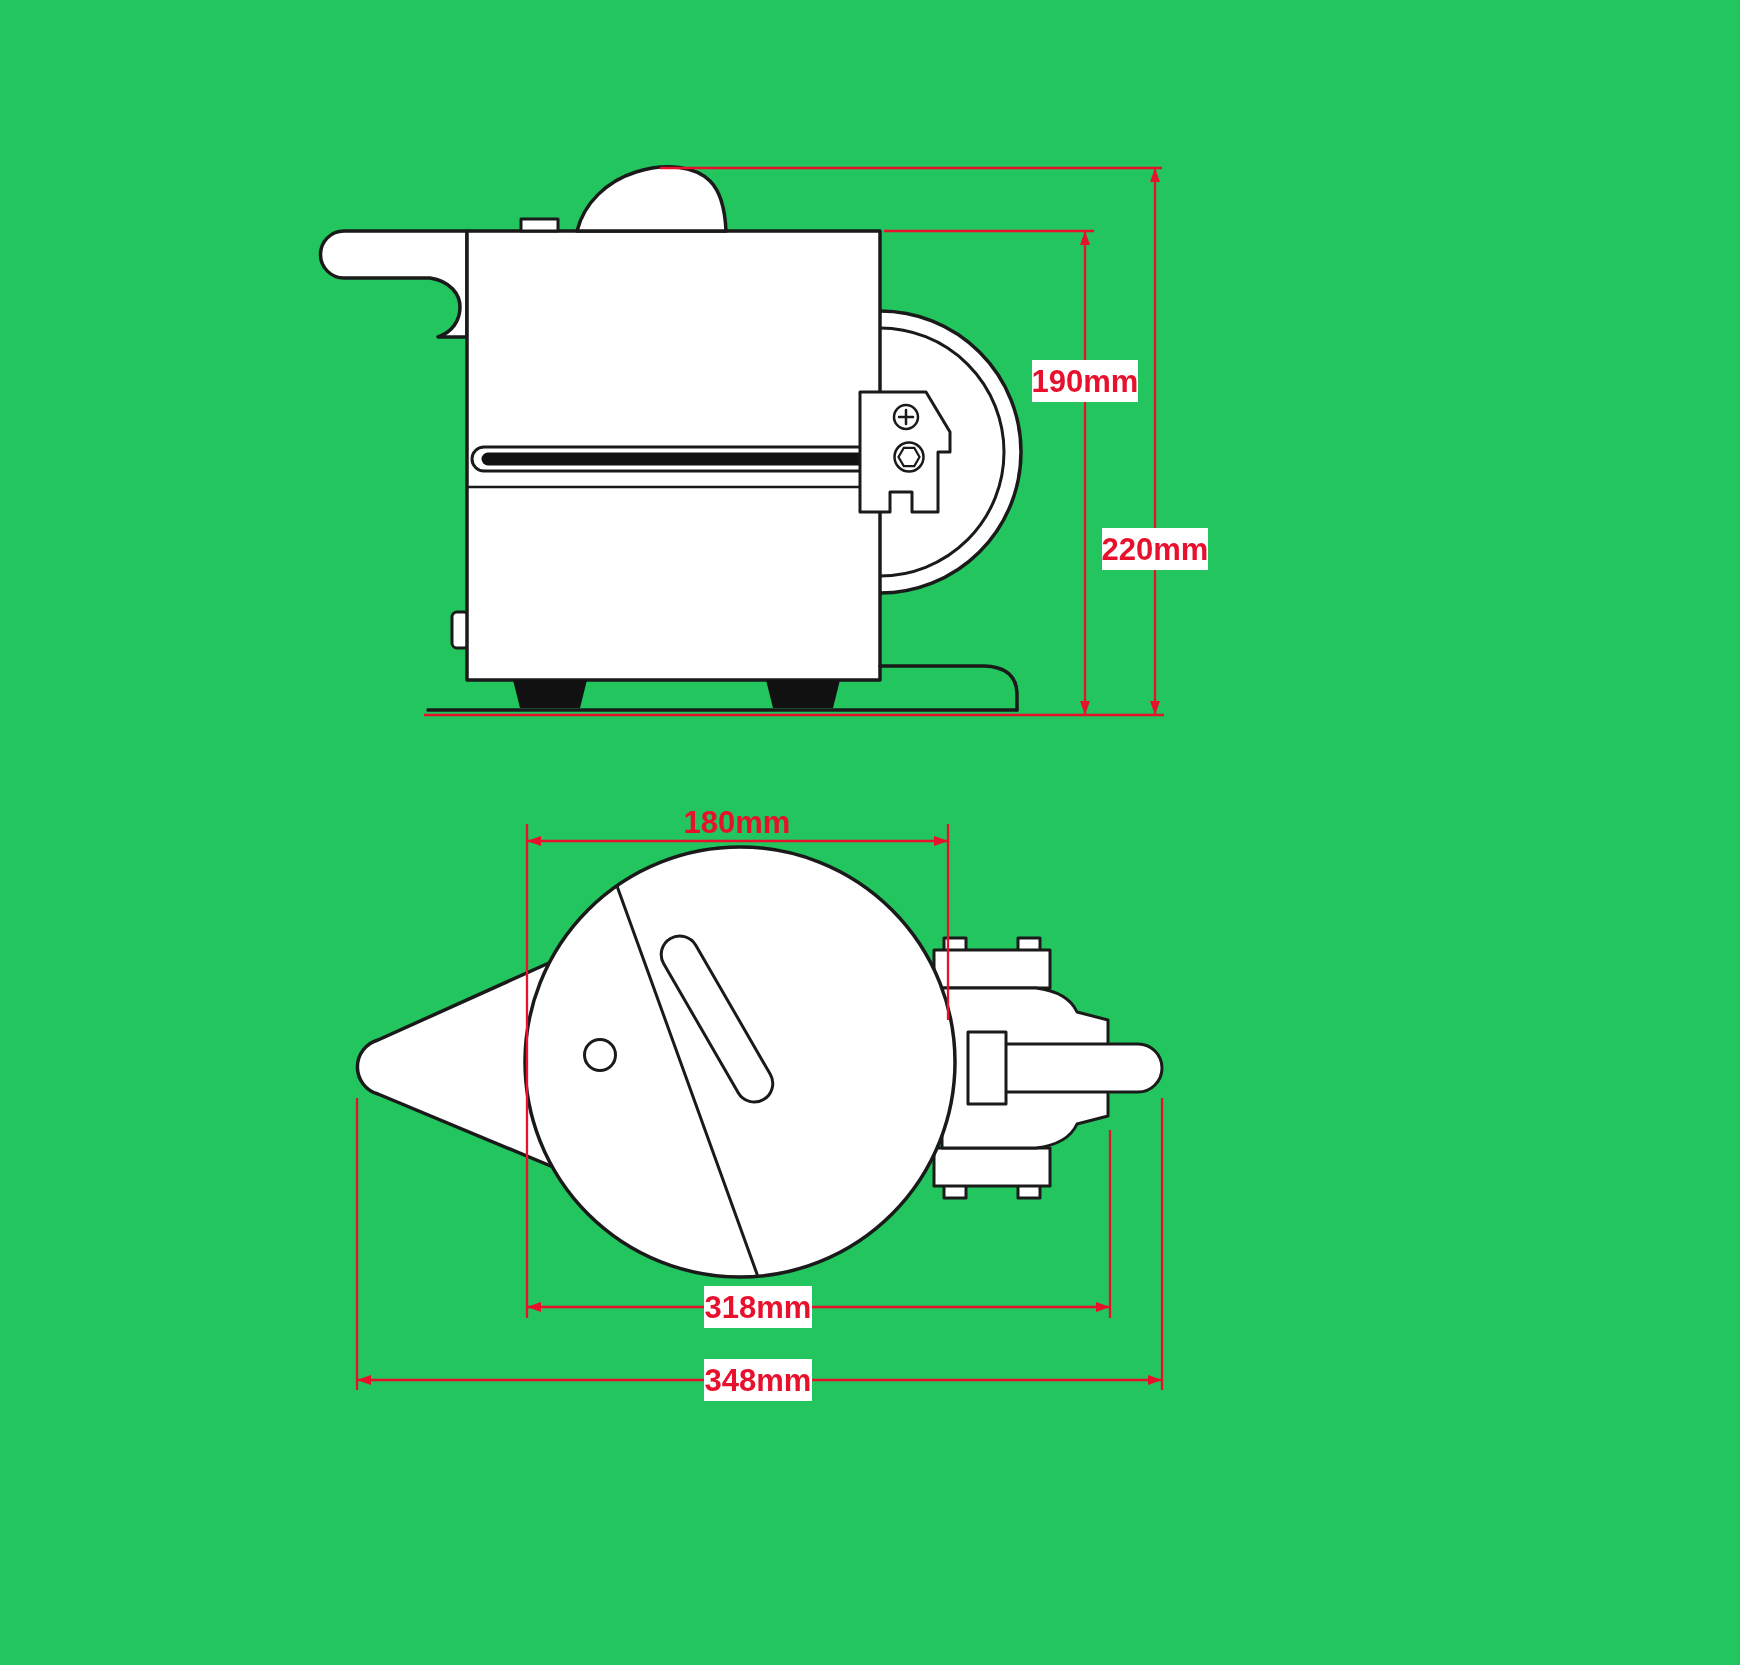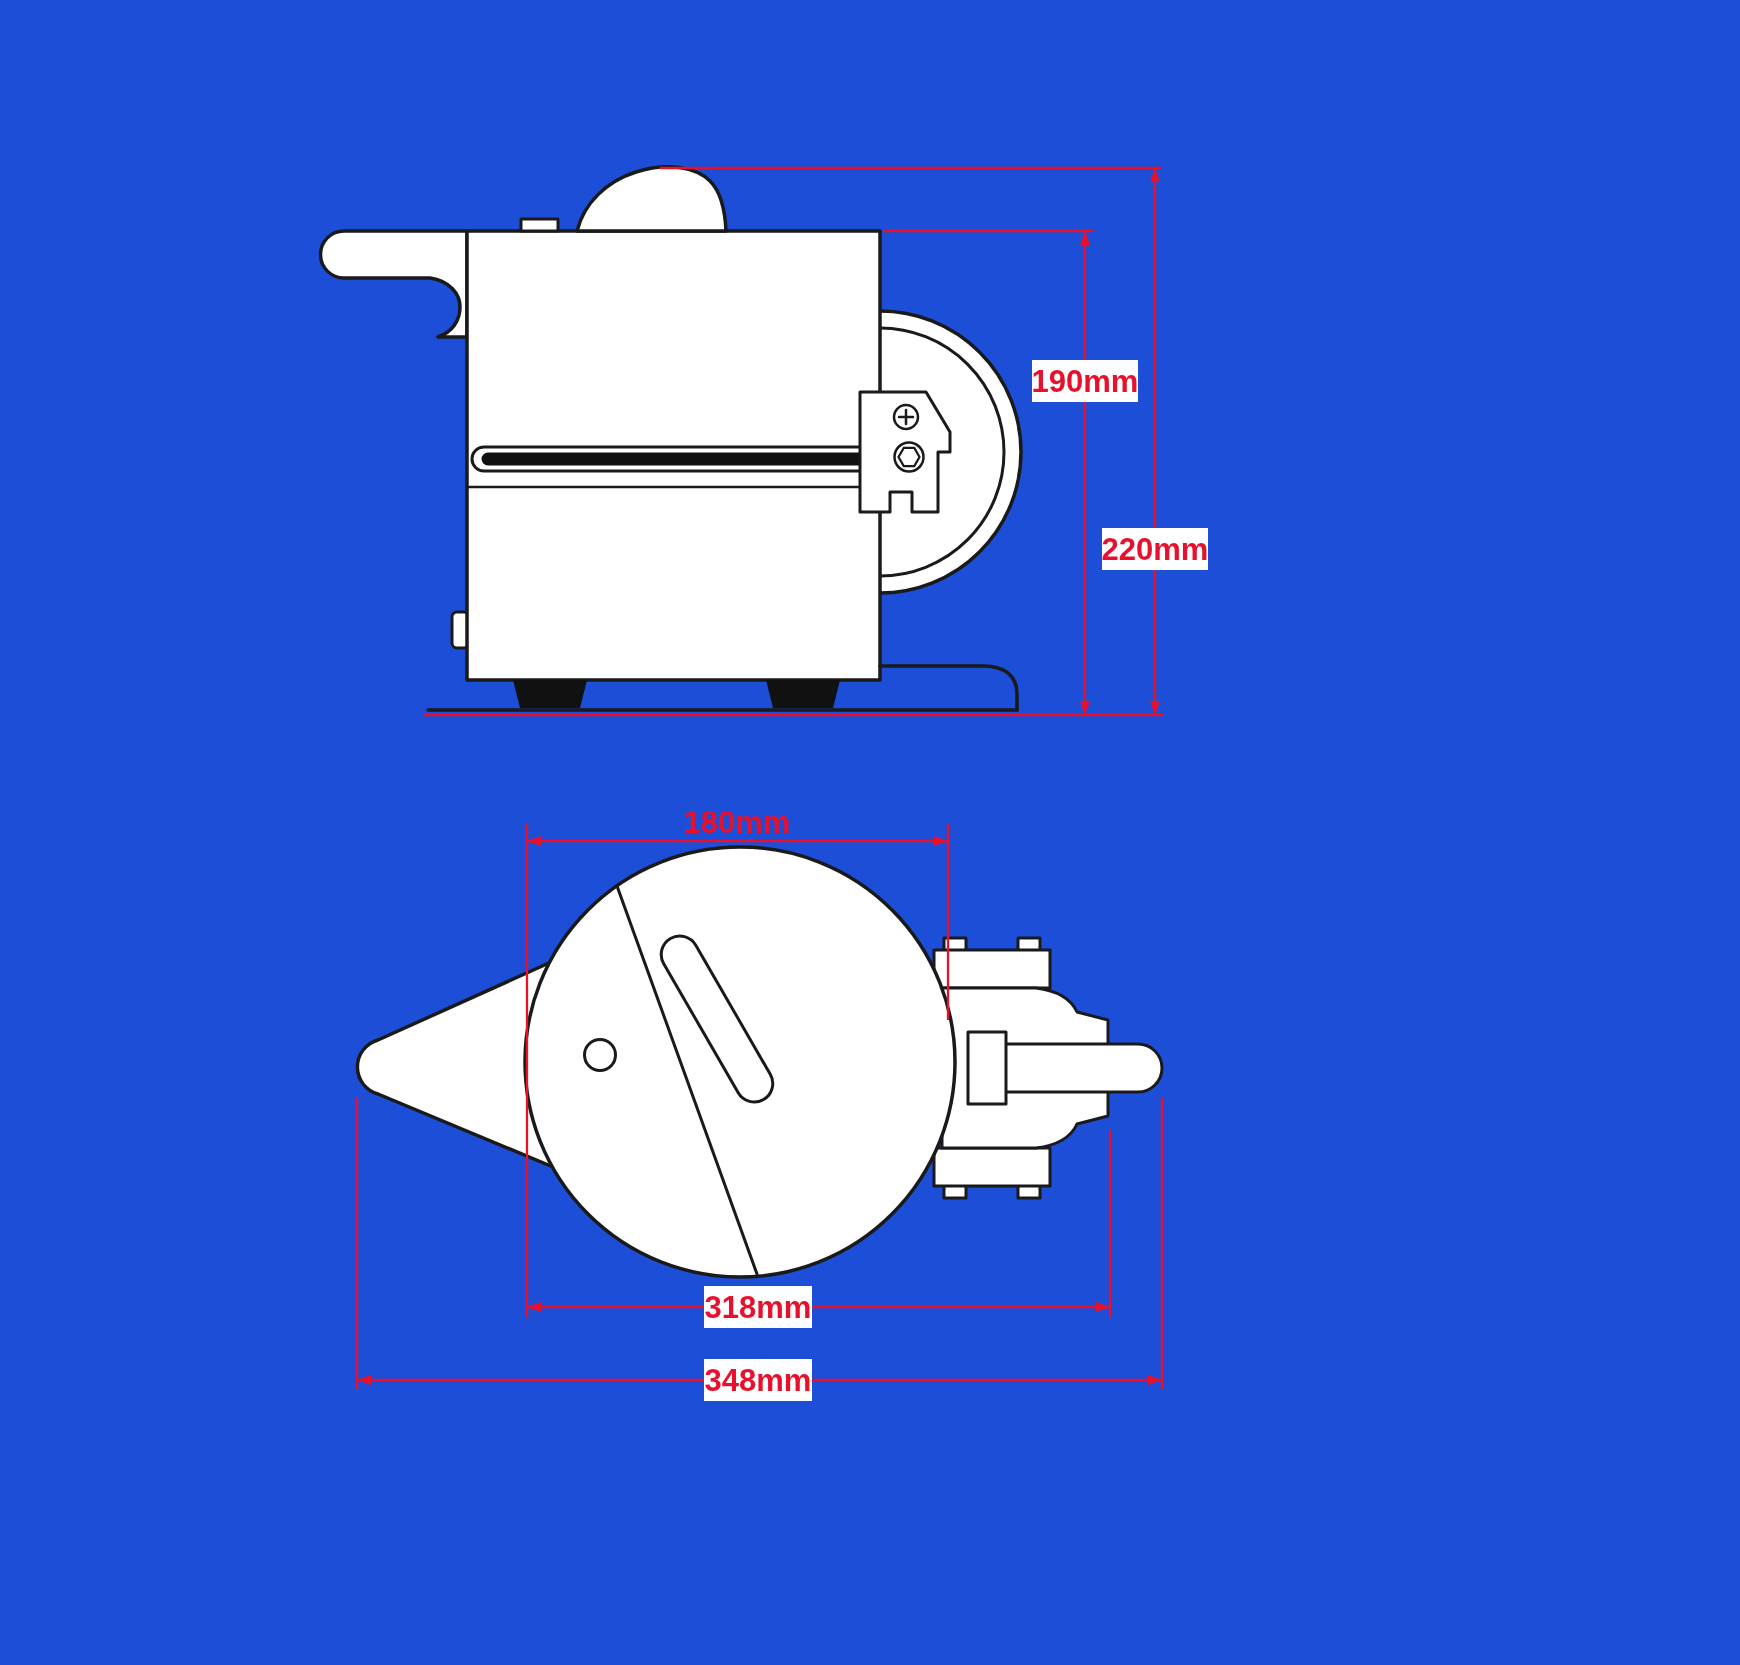--- a/index.html
+++ b/index.html
@@ -4,21 +4,21 @@
 <style>
   html, body {
     margin: 0;
     padding: 0;
     background: #ffffff;
   }
   .stage {
     width: 1740px;
     height: 1665px;
     position: relative;
-    background: #1d4ed8;
+    background: #22c55e;
     overflow: hidden;
   }
   svg { display: block; }
   .blk  { stroke: #1a1a1a; fill: none; stroke-width: 3.5; stroke-linejoin: round; stroke-linecap: round; }
   .blkf { stroke: #1a1a1a; fill: #ffffff; stroke-width: 3.5; stroke-linejoin: round; }
   .blkf2{ stroke: #1a1a1a; fill: #ffffff; stroke-width: 3; stroke-linejoin: round; }
   .thin { stroke: #1a1a1a; fill: none; stroke-width: 2.5; stroke-linejoin: round; stroke-linecap: round; }
   .solid{ fill: #111111; stroke: none; }
   .core { stroke: #111111; stroke-width: 13; stroke-linecap: round; }
   .red  { stroke: #e8112d; fill: none; stroke-width: 2.3; }

